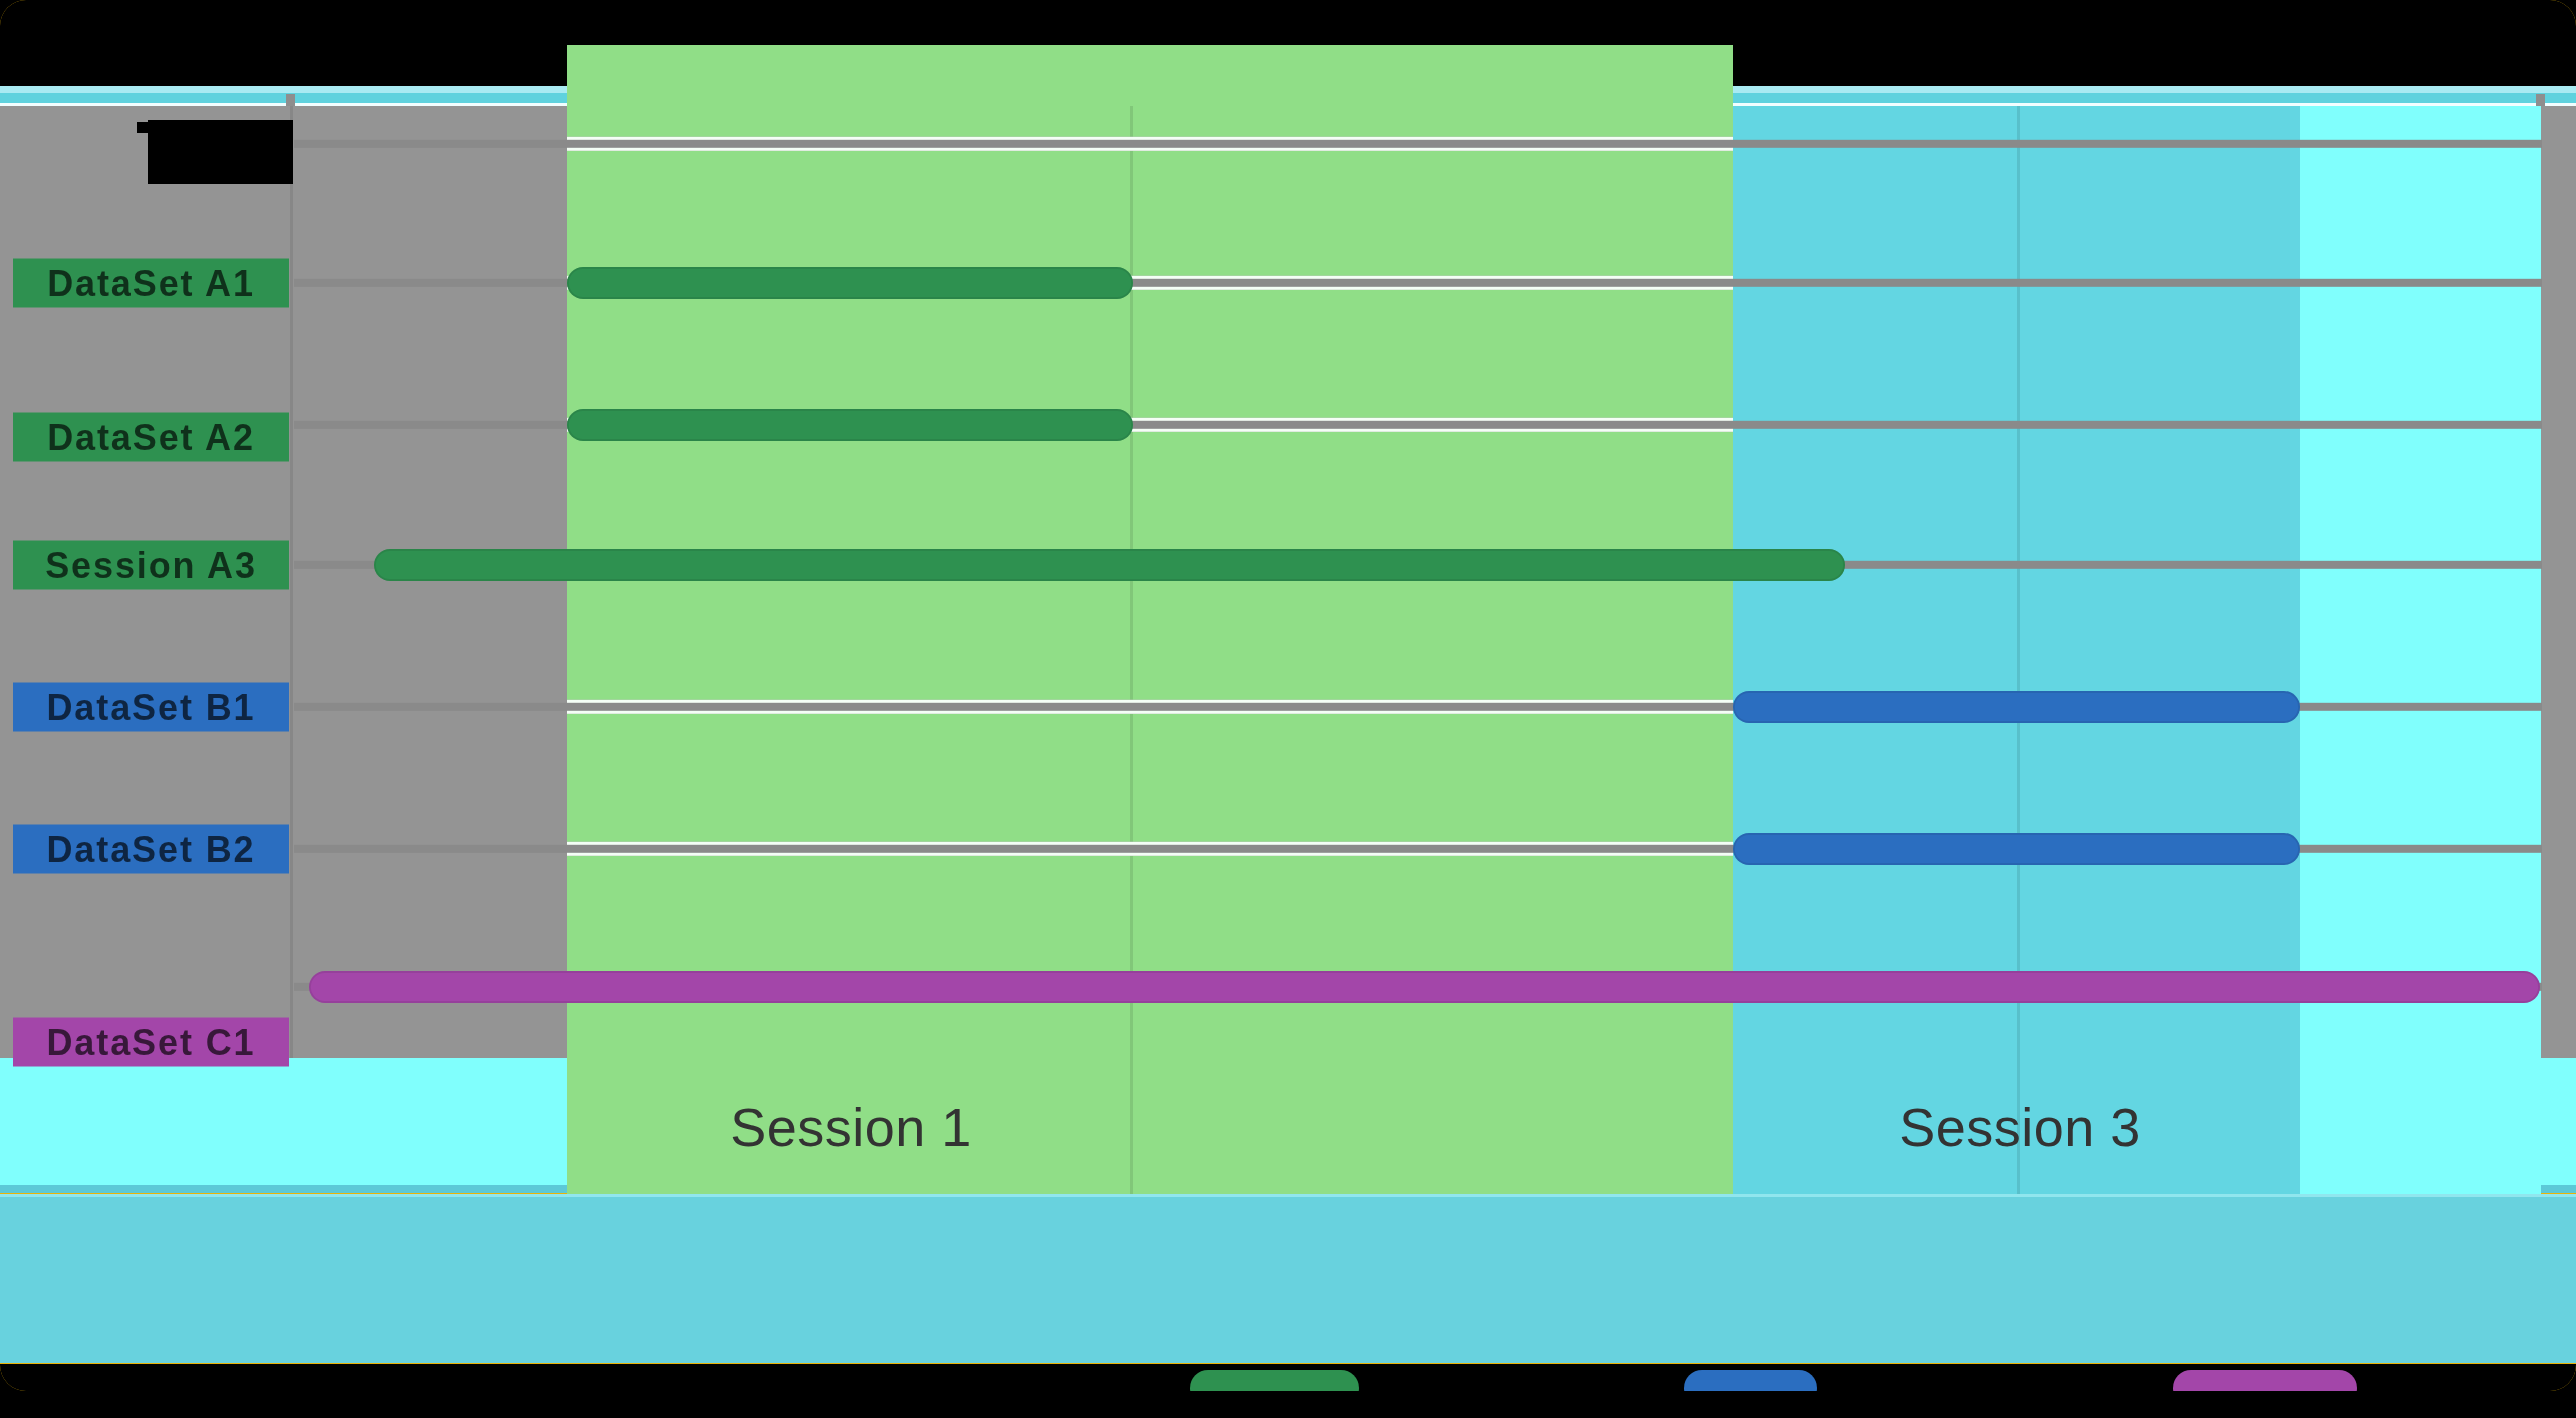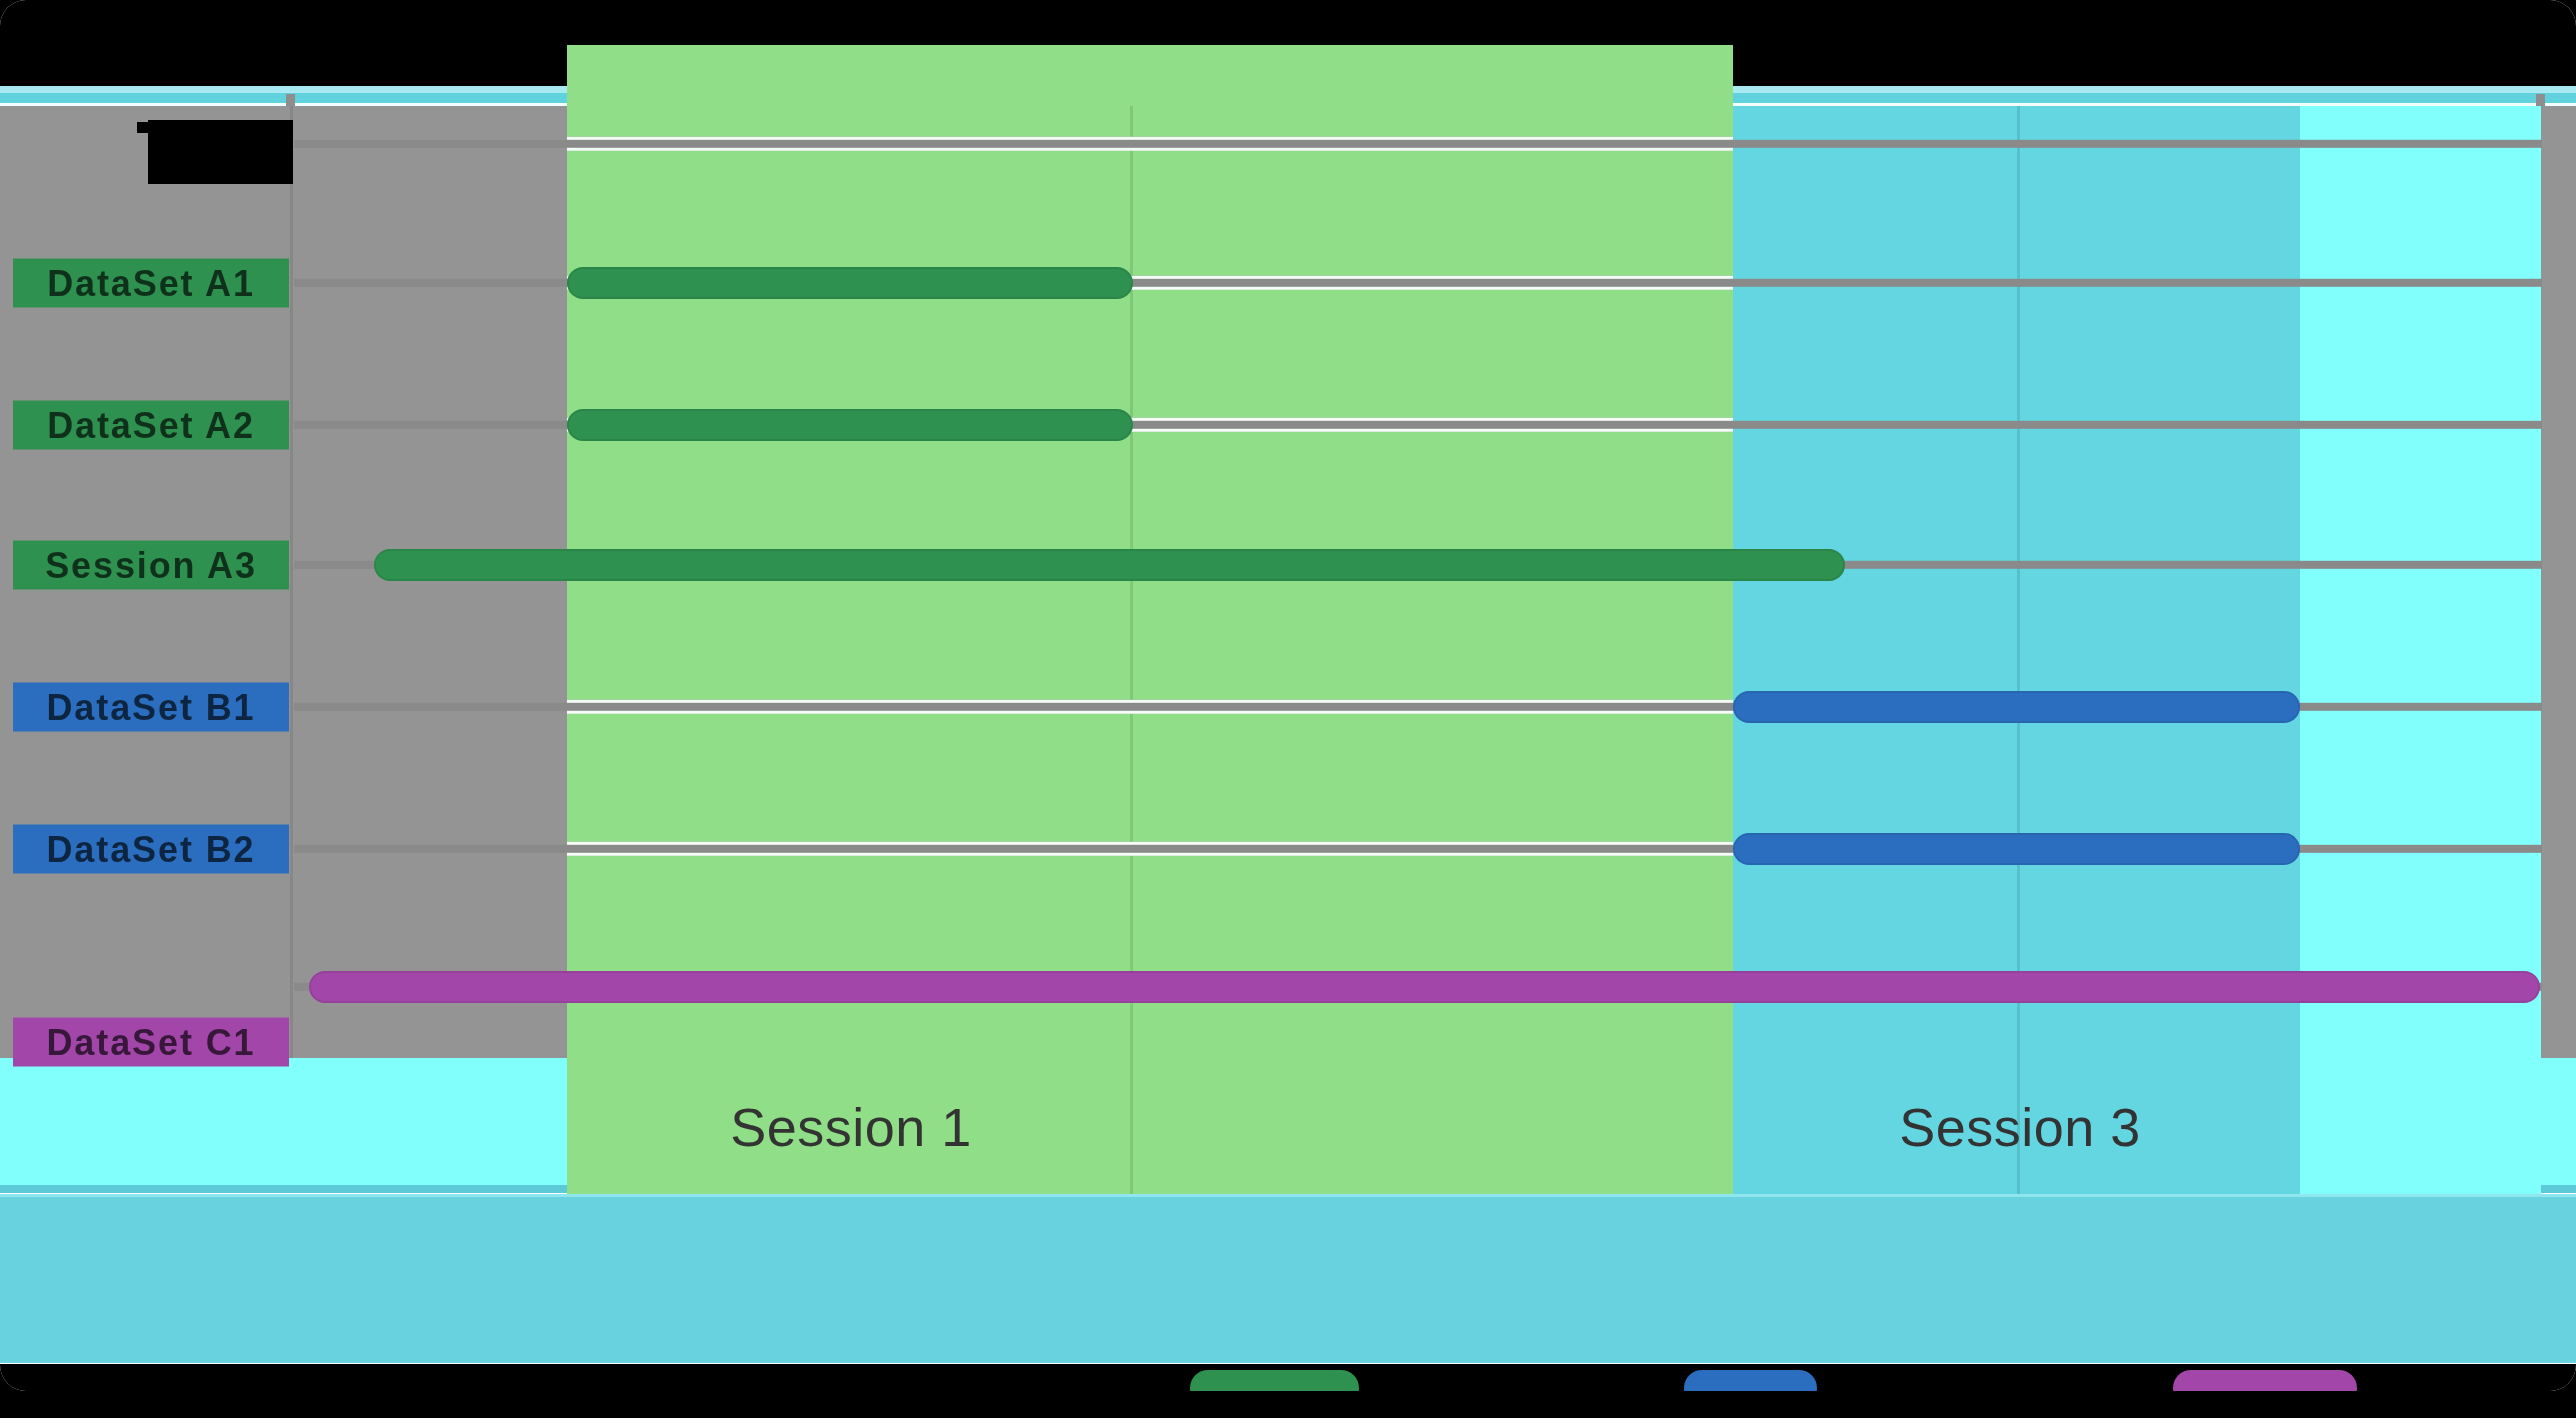--- a/index.html
+++ b/index.html
@@ -1,17 +1,17 @@
 <!DOCTYPE html>
 <html style="font-size:15px"><head>
 <meta charset="utf-8">
 <style>
   html,body{margin:0;padding:0;background:#000;}
   .root{position:relative;width:2576px;height:1391px;overflow:hidden;
-        font-family:"Liberation Sans", sans-serif;background:#ffffff;border-radius:26px;}
+        font-family:"Liberation Sans", sans-serif;background:#eab308;border-radius:26px;}
   .abs{position:absolute;}
   .session-label{position:absolute;transform:translate(-50%,-50%);
         font-size:54px;color:#333;letter-spacing:0.5px;}
   .task-label{position:absolute;display:flex;align-items:center;justify-content:center;
         font-size:36px;font-weight:700;letter-spacing:1.9px;color:rgba(0,0,0,0.66);
         height:49px;left:13px;width:276px;transform:translateY(-50%);}
   .gantt-bar{position:absolute;height:32px;border-radius:16px;transform:translateY(-50%);
         box-shadow:inset 0 0 0 1.9px rgba(0,0,0,0.08);}
   .track{position:absolute;height:8.4px;transform:translateY(-50%);}
   .track-hi{position:absolute;height:8.4px;border-top:3.8px solid #f4fef6;border-bottom:3.8px solid #f4fef6;
@@ -60,21 +60,21 @@
       <div class="track-hi" style="left: 567px; top: 565px; width: 1166px; background: rgb(138, 138, 138);"></div>
       <div class="track" style="left: 294px; top: 707px; width: 2248px; background: rgb(138, 138, 138);"></div>
       <div class="track-hi" style="left: 567px; top: 707px; width: 1166px; background: rgb(138, 138, 138);"></div>
       <div class="track" style="left: 294px; top: 849px; width: 2248px; background: rgb(138, 138, 138);"></div>
       <div class="track-hi" style="left: 567px; top: 849px; width: 1166px; background: rgb(138, 138, 138);"></div>
       <div class="track" style="left: 294px; top: 987px; width: 2248px; background: rgb(138, 138, 138);"></div>
       <div class="track-hi" style="left: 567px; top: 987px; width: 1166px; background: rgb(138, 138, 138);"></div>
     </div>
   <div id="labels">
       <div class="task-label" style="top: 283px; background: rgb(46, 145, 80);">DataSet A1</div>
-      <div class="task-label" style="top: 425px; background: rgb(46, 145, 80); text-align: right;">DataSet A2</div>
+      <div class="task-label" style="top: 437px; background: rgb(46, 145, 80); text-align: right;">DataSet A2</div>
       <div class="task-label" style="top: 565px; background: rgb(46, 145, 80);">Session A3</div>
       <div class="task-label" style="top: 707px; background: rgb(43, 110, 192);">DataSet B1</div>
       <div class="task-label" style="top: 849px; background: rgb(43, 110, 192);">DataSet B2</div>
       <div class="task-label" style="top: 1042px; background: rgb(163, 70, 169);">DataSet C1</div>
     </div>
   <div id="bars">
       <div class="gantt-bar" style="left: 567px; top: 283px; width: 566px; background: rgb(46, 145, 80);"></div>
       <div class="gantt-bar" style="left: 567px; top: 425px; width: 566px; background: rgb(46, 145, 80);"></div>
       <div class="gantt-bar" style="left: 374px; top: 565px; width: 1471px; background: rgb(46, 145, 80);"></div>
       <div class="gantt-bar" style="left: 1733px; top: 707px; width: 567px; background: rgb(43, 110, 192);"></div>

